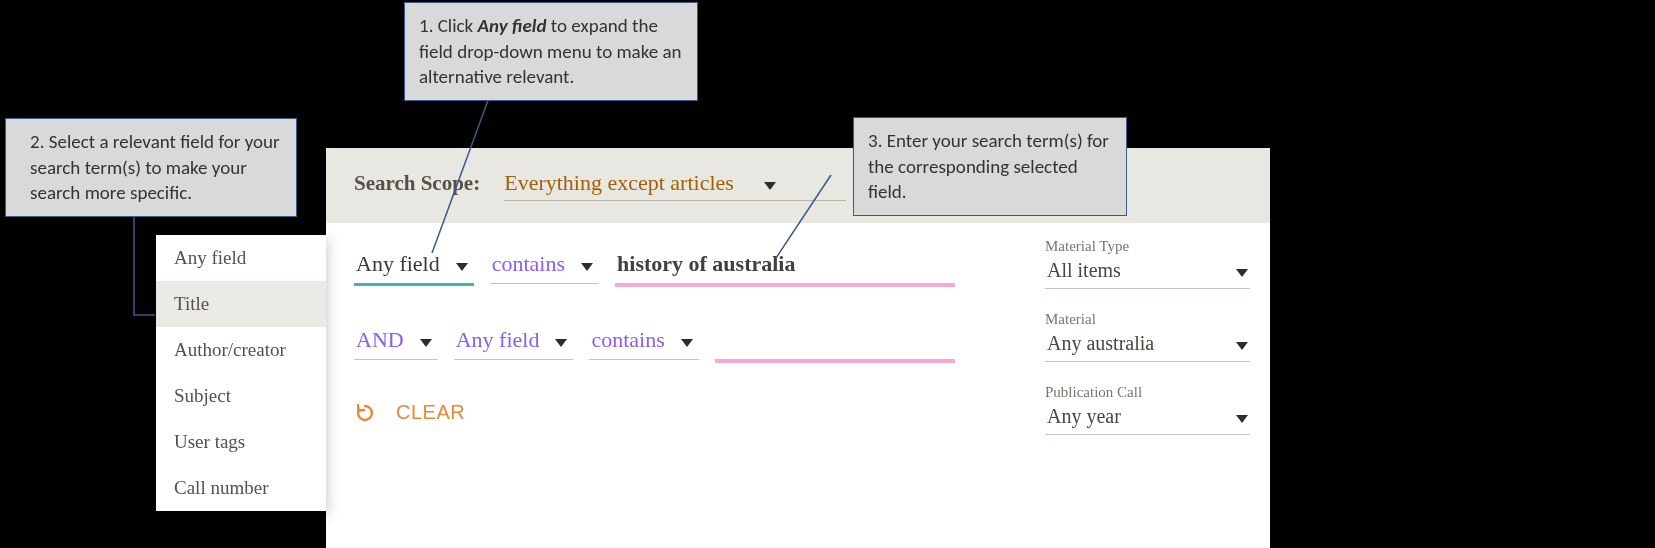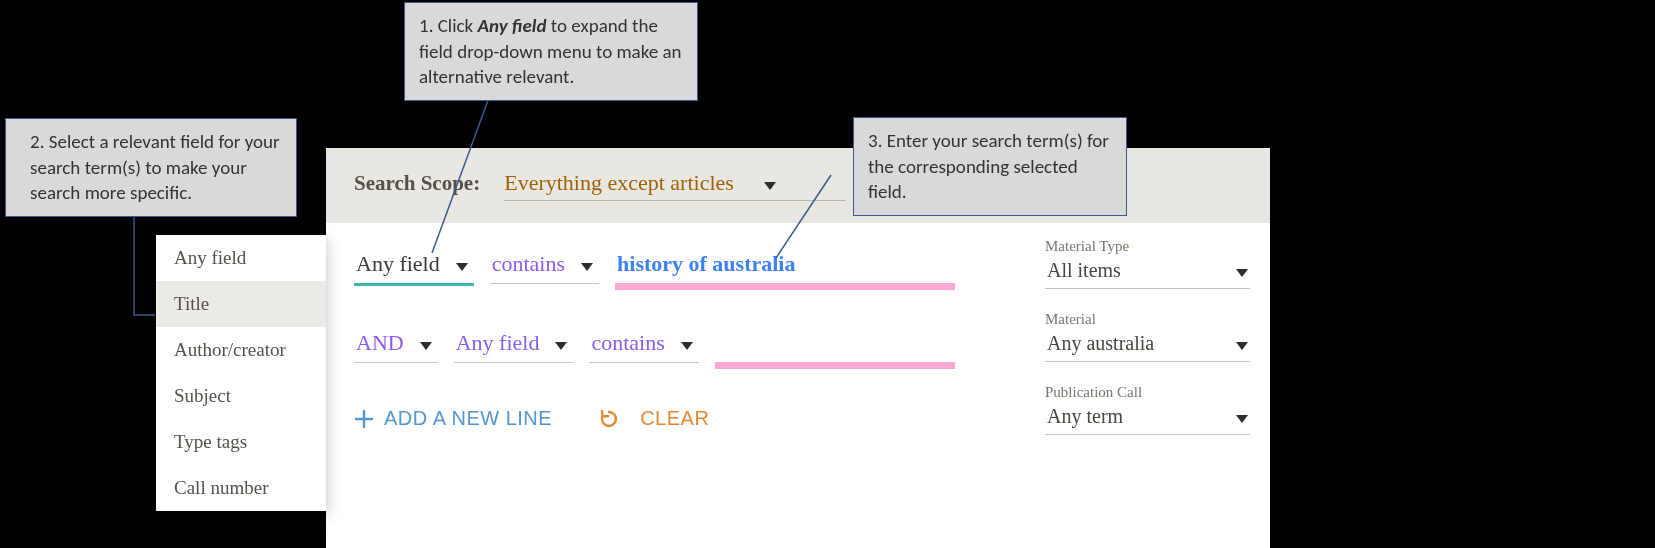--- a/index.html
+++ b/index.html
@@ -94,23 +94,23 @@
       width: 0; height: 0;
       border-left: 6px solid transparent;
       border-right: 6px solid transparent;
       border-top: 8px solid #2f2d2a;
     }
 
     .term-input {
       font-family: Georgia, serif;
       font-size: 22px;
       font-weight: 700;
-      color: #3b82f6;
+      color: #404040;
       border: none;
-      border-bottom: 7px solid #f9a8d4;
+      border-bottom: 4px solid #f9a8d4;
       padding: 2px 2px 6px 2px;
       width: 340px;
       outline: none;
       background: transparent;
     }
     .term-input.empty { font-weight: 400; }
 
     .actions {
       display: flex;
       gap: 46px;
@@ -243,28 +243,20 @@
         <span class="caret"></span>
       </span>
       <span class="dd">
         <span>contains</span>
         <span class="caret"></span>
       </span>
       <input class="term-input empty" style="width: 240px;" value="">
     </div>
 
     <div class="actions">
-      <span class="btn btn-add">
-        <span class="plus-icon">
-          <svg width="20" height="20" viewBox="0 0 20 20">
-              <path d="M10 2v16M2 10h16" stroke="#5597cf" stroke-width="2.4" stroke-linecap="round"></path>
-            </svg>
-        </span>
-        <span>ADD A NEW LINE</span>
-      </span>
       <span class="btn btn-clear">
         <span class="reset-icon">
           <svg width="22" height="22" viewBox="0 0 22 22">
               <path d="M11 4 a7 7 0 1 1 -6.5 4.3" stroke="#e78834" stroke-width="2.4" fill="none" stroke-linecap="round"></path>
               <path d="M4 3 L4.5 8.5 L10 8" stroke="#e78834" stroke-width="2.4" fill="none" stroke-linecap="round" stroke-linejoin="round"></path>
             </svg>
         </span>
         <span>CLEAR</span>
       </span>
     </div>
@@ -282,28 +274,28 @@
     <div class="filter-block">
       <div class="filter-label">Material</div>
       <div class="filter-dd">
         <span>Any australia</span>
         <span class="caret"></span>
       </div>
     </div>
     <div class="filter-block">
       <div class="filter-label">Publication Call</div>
       <div class="filter-dd">
-        <span>Any term</span>
+        <span>Any year</span>
         <span class="caret"></span>
       </div>
     </div>
   </div>
 
 </div>
 
 <div class="field-menu">
   <div class="menu-item">Any field</div>
   <div class="menu-item hover">Title</div>
   <div class="menu-item">Author/creator</div>
   <div class="menu-item">Subject</div>
-  <div class="menu-item">Type tags</div>
+  <div class="menu-item">User tags</div>
   <div class="menu-item">Call number</div>
 </div>
 
 </body></html>

